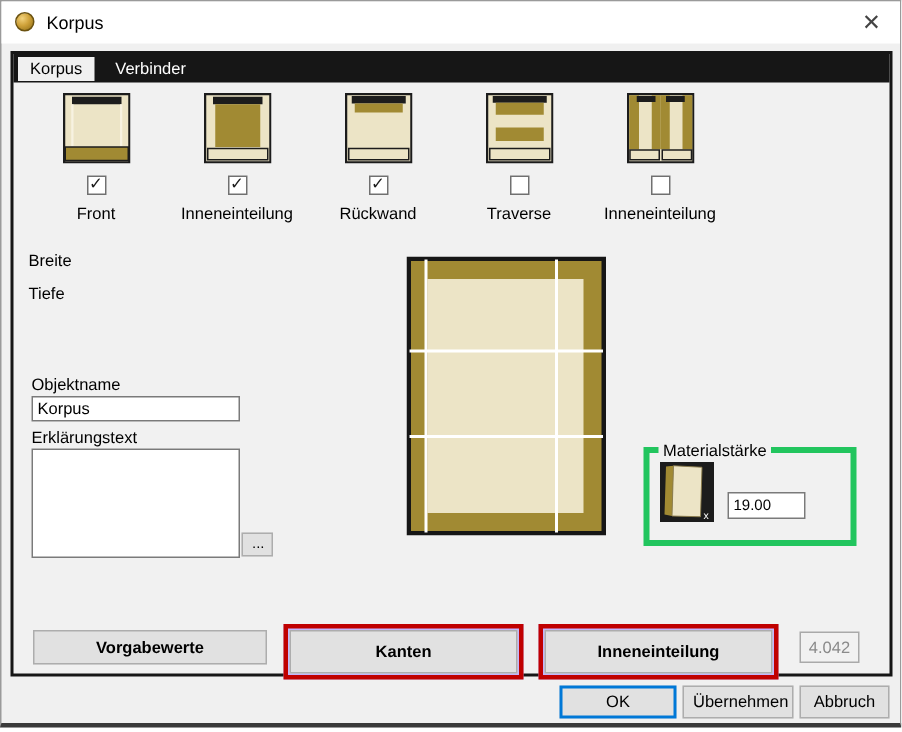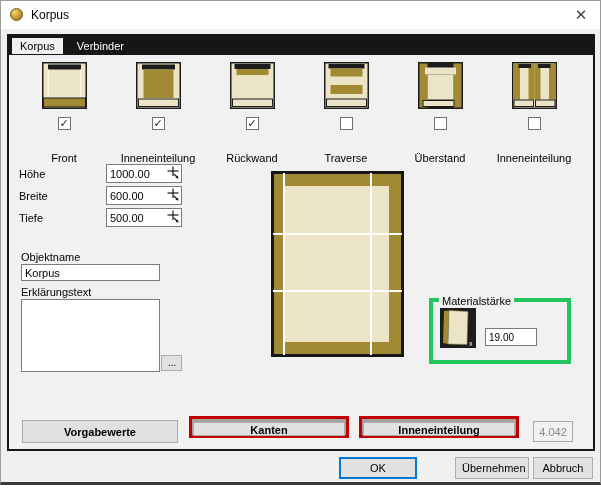--- a/index.html
+++ b/index.html
@@ -25,21 +25,21 @@
   .tab.inactive{color:#ffffff;margin-left:6px;}
   .content{position:absolute;left:0;top:19px;width:580px;height:390px;}
   
   .optrow{position:absolute;left:0;top:7px;width:100%;display:grid;
     grid-template-columns:repeat(6,1fr);padding:0 8px;box-sizing:border-box;}
   .optcol{display:flex;flex-direction:column;align-items:center;}
   .opticon{width:45px;height:47px;}
   .cbx{margin-top:8px;width:13px;height:13px;background:#fff;border:1px solid #707070;
     box-sizing:border-box;display:flex;align-items:center;justify-content:center;
     font-size:11px;line-height:11px;color:#1a1a1a;cursor:pointer;}
-  .optlabel{margin-top:22px;font-size:11px;color:#000;text-align:center;}
+  .optlabel{margin-top:7px;font-size:11px;color:#000;text-align:center;}
   
   .dims{position:absolute;left:10px;top:110px;}
   .dimrow{display:flex;align-items:center;height:17px;margin-bottom:5px;}
   .dimlabel{width:87px;font-size:11px;color:#000;}
   .dimbox{position:relative;}
   .dimbox input{width:56px;height:17px;border:1px solid #7a7a7a;font-size:11px;
     padding:0 15px 0 3px;box-sizing:content-box;background:#fff;
     font-family:"Liberation Sans",sans-serif;}
   .pick{position:absolute;right:2px;top:2px;width:14px;height:14px;}
   
@@ -58,34 +58,34 @@
   .legend{position:absolute;left:6px;top:-7px;background:#f1f1f1;padding:0 3px;
     font-size:11px;color:#000;}
   .matic{position:absolute;left:7px;top:6px;width:36px;height:40px;}
   .matinput{position:absolute;left:52px;top:26px;width:44px;height:16px;
     border:1px solid #7a7a7a;background:#fff;font-size:10px;padding:0 3px;
     font-family:"Liberation Sans",sans-serif;}
   
   .btn{background:#e1e1e1;border:1px solid #adadad;font-size:11px;color:#000;
     font-family:"Liberation Sans",sans-serif;cursor:pointer;font-weight:bold;}
   .vorgabe{position:absolute;left:13px;top:365px;width:156px;height:23px;}
-  .redwrap{position:absolute;width:160px;height:22px;border:3px solid #c00000;
-    box-sizing:border-box;padding:1px;background:#a3a3a3;}
+  .redwrap{position:absolute;width:160px;height:37px;border:3px solid #c00000;
+    box-sizing:border-box;padding:1px;background:#c4b5fd;}
   .redwrap .btn{width:100%;height:100%;}
   .red-kanten{left:180px;top:361px;}
   .red-teile{left:350px;top:361px;}
   .version{position:absolute;left:524px;top:366px;width:38px;height:19px;
     border:1px solid #a9a9a9;color:#8a8a8a;font-size:11px;display:flex;
     align-items:center;justify-content:center;background:#f1f1f1;}
   
   .footer{position:absolute;right:7px;top:456px;display:flex;gap:4px;}
   .fbtn{height:22px;background:#e1e1e1;border:1px solid #adadad;font-size:11px;
     color:#000;font-family:"Liberation Sans",sans-serif;cursor:pointer;}
   .fbtn.ok{width:78px;border:2px solid #0078d7;}
-  .fbtn.apply{width:74px;margin-left:34px;}
+  .fbtn.apply{width:74px;}
   .fbtn.cancel{width:60px;}
 </style>
 </head>
 <body>
 
 <div class="stage">
  <div class="dialog">
 
   <div class="titlebar">
     <div class="app-icon"></div>
@@ -152,34 +152,20 @@
             <rect x="6.5" y="6.5" width="32" height="8" fill="#a18a33"></rect>
             <rect x="6.5" y="23" width="32" height="9" fill="#a18a33"></rect>
             <rect x="2.5" y="37" width="40" height="7.5" fill="#ece4c6" stroke="#1c1c1c" stroke-width="1"></rect>
           </svg>
           <div class="cbx">
                 <span></span>
               </div>
           <div class="optlabel">Traverse</div>
         </div>
 
-        <div class="optcol">
-          <svg class="opticon" viewBox="0 0 45 47">
-            <rect x="0.75" y="0.75" width="43.5" height="45.5" fill="#1c1c1c" stroke="#1c1c1c" stroke-width="1.5"></rect>
-            <rect x="1.5" y="1.5" width="8" height="44" fill="#a18a33"></rect>
-            <rect x="35.5" y="1.5" width="8" height="44" fill="#a18a33"></rect>
-            <rect x="7" y="5.5" width="31" height="7" fill="#ece4c6"></rect>
-            <rect x="9.5" y="12.5" width="26" height="25" fill="#ece4c6"></rect>
-            <rect x="5" y="38.5" width="31" height="6" fill="#ece4c6" stroke="#1c1c1c" stroke-width="1"></rect>
-          </svg>
-          <div class="cbx">
-                <span></span>
-              </div>
-          <div class="optlabel">Überstand</div>
-        </div>
 
         <div class="optcol">
           <svg class="opticon" viewBox="0 0 45 47">
             <rect x="0.75" y="0.75" width="43.5" height="45.5" fill="#ece4c6" stroke="#1c1c1c" stroke-width="1.5"></rect>
             <rect x="1.5" y="1.5" width="6.5" height="36" fill="#a18a33"></rect>
             <rect x="16.5" y="1.5" width="6" height="36" fill="#a18a33"></rect>
             <rect x="22.5" y="1.5" width="6" height="36" fill="#a18a33"></rect>
             <rect x="37" y="1.5" width="6.5" height="36" fill="#a18a33"></rect>
             <rect x="6.5" y="2" width="12.5" height="4" fill="#1c1c1c"></rect>
             <rect x="26" y="2" width="12.5" height="4" fill="#1c1c1c"></rect>
@@ -188,54 +174,24 @@
           </svg>
           <div class="cbx">
                 <span></span>
               </div>
           <div class="optlabel">Inneneinteilung</div>
         </div>
       </div>
 
       <div class="dims">
         <div class="dimrow">
-          <div class="dimlabel">Höhe</div>
-          <div class="dimbox">
-            <input value="1000.00" style="">
-            <svg class="pick" viewBox="0 0 14 14">
-              <path d="M7,0.5 V10" stroke="#1c1c1c" stroke-width="1.2" fill="none"></path>
-              <path d="M1.5,5 H12.5" stroke="#1c1c1c" stroke-width="1.2" fill="none"></path>
-              <path d="M8,8 L12,12" stroke="#1c1c1c" stroke-width="1.1" fill="none"></path>
-              <path d="M12.5,12.5 L9.5,11.7 L11.7,9.5 Z" fill="#1c1c1c"></path>
-            </svg>
-          </div>
-        </div>
-        <div class="dimrow">
           <div class="dimlabel">Breite</div>
-          <div class="dimbox">
-            <input value="600.00" style="">
-            <svg class="pick" viewBox="0 0 14 14">
-              <path d="M7,0.5 V10" stroke="#1c1c1c" stroke-width="1.2" fill="none"></path>
-              <path d="M1.5,5 H12.5" stroke="#1c1c1c" stroke-width="1.2" fill="none"></path>
-              <path d="M8,8 L12,12" stroke="#1c1c1c" stroke-width="1.1" fill="none"></path>
-              <path d="M12.5,12.5 L9.5,11.7 L11.7,9.5 Z" fill="#1c1c1c"></path>
-            </svg>
-          </div>
         </div>
         <div class="dimrow">
           <div class="dimlabel">Tiefe</div>
-          <div class="dimbox">
-            <input value="500.00" style="">
-            <svg class="pick" viewBox="0 0 14 14">
-              <path d="M7,0.5 V10" stroke="#1c1c1c" stroke-width="1.2" fill="none"></path>
-              <path d="M1.5,5 H12.5" stroke="#1c1c1c" stroke-width="1.2" fill="none"></path>
-              <path d="M8,8 L12,12" stroke="#1c1c1c" stroke-width="1.1" fill="none"></path>
-              <path d="M12.5,12.5 L9.5,11.7 L11.7,9.5 Z" fill="#1c1c1c"></path>
-            </svg>
-          </div>
         </div>
       </div>
 
       <div class="flabel" style="left:12px;top:196px;">Objektname</div>
       <input class="textin" style="left: 12px; top: 209px; width: 139px; height: 17px;" value="Korpus">
       <div class="flabel" style="left:12px;top:231px;">Erklärungstext</div>
       <textarea class="textin" style="left: 12px; top: 244px; width: 139px; height: 73px;"></textarea>
       <button class="more-btn">...</button>
 
       <svg class="preview" viewBox="0 0 133 186">

